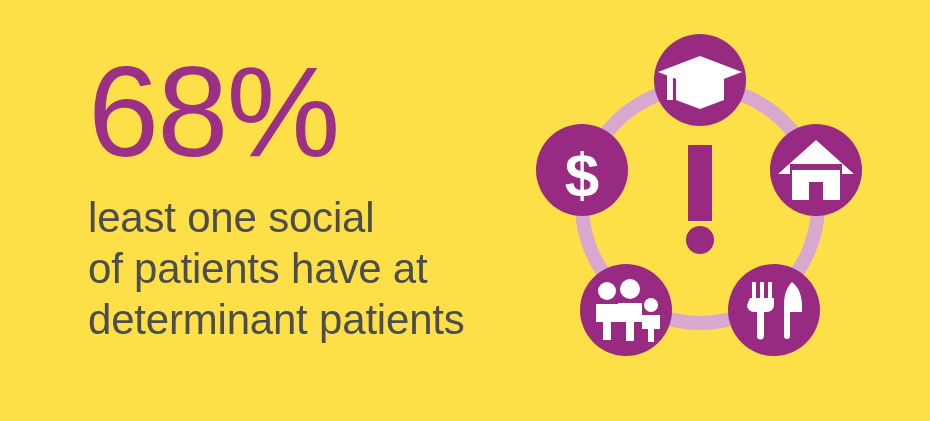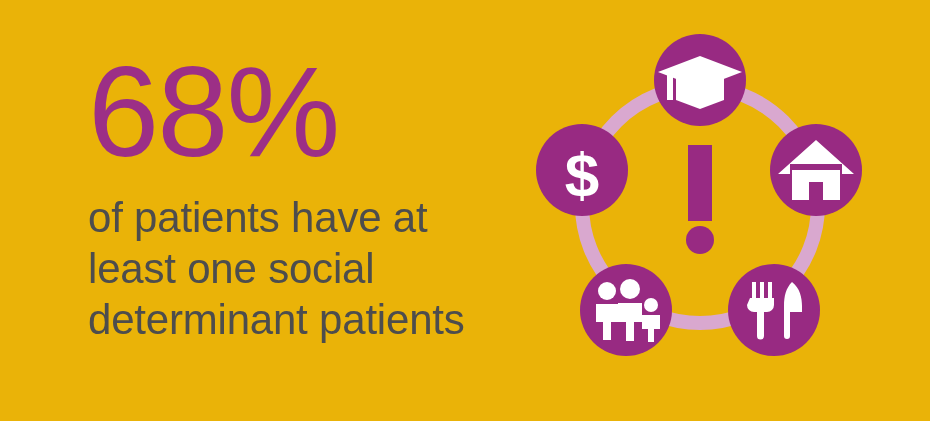--- a/index.html
+++ b/index.html
@@ -7,21 +7,21 @@
     padding: 0;
     background: #ffffff;
   }
   body {
     font-family: "Liberation Sans", sans-serif;
   }
   #canvas {
     position: relative;
     width: 930px;
     height: 421px;
-    background: #eab308;
+    background: #fde047;
     overflow: hidden;
   }
 
   
   .text-block {
     position: absolute;
     left: 88px;
     top: 48px;
     width: 470px;
   }
@@ -60,22 +60,22 @@
   .diagram svg { display: block; }
 </style>
 </head>
 <body>
 
 <div id="canvas">
 
   <div class="text-block">
     <div class="stat-number">68%</div>
     <div class="caption">
+      <span class="caption-line">least one social</span>
       <span class="caption-line">of patients have at</span>
-      <span class="caption-line">least one social</span>
       <span class="caption-line">determinant patients</span>
     </div>
   </div>
 
   <div class="diagram">
     <svg width="400" height="400" viewBox="0 0 400 400" xmlns="http://www.w3.org/2000/svg">
 
       <circle cx="180" cy="195" r="118" fill="none" stroke="#d9a8cf" stroke-width="14"></circle>
 
       <g>

